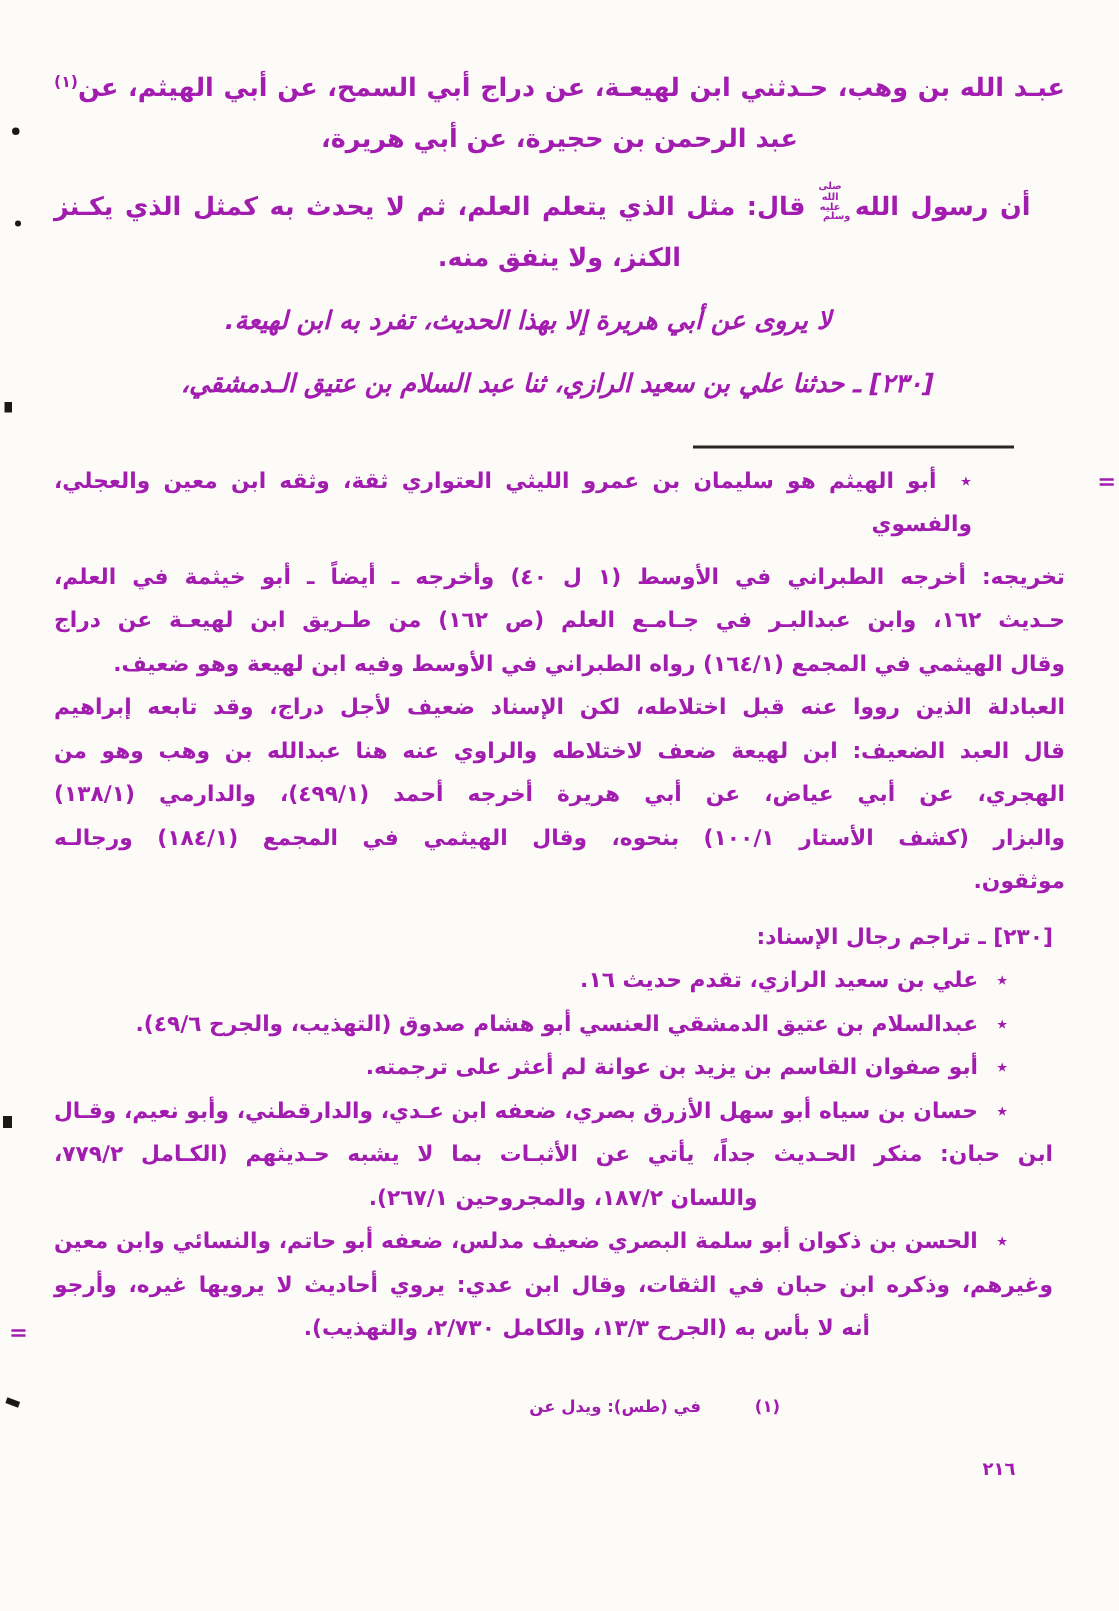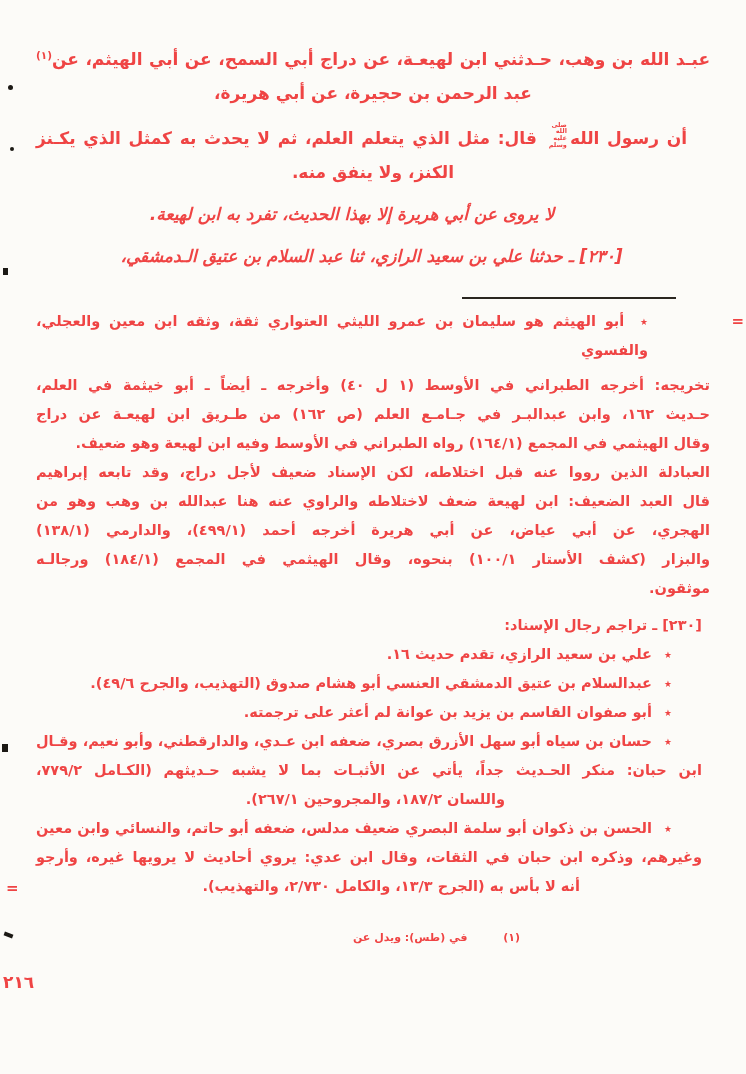--- a/index.html
+++ b/index.html
@@ -1,21 +1,21 @@
 <!DOCTYPE html>
 <html lang="ar" dir="rtl"><head>
 <meta charset="utf-8">
 <style>
   html,body { margin:0; padding:0; background:#9a9a9a; }
   .page {
     position: relative;
     width: 746px; height: 1074px;
     margin: 0 auto;
     background: #fcfbf8;
-    color: #ef4444;
+    color: #a21caf;
     font-family: "DejaVu Sans", sans-serif;
     font-weight: 700;
     direction: rtl;
     overflow: hidden;
   }
   .content {
     position: absolute;
     top: 0; right: 36px; left: 36px;
     padding-top: 38px;
   }
@@ -24,21 +24,21 @@
   .j { text-align: justify; text-align-last: justify; white-space: normal; }
   .gap-sm { margin-top: 11px; }
   .gap-xs { margin-top: 8px; font-style: italic; }
   sup.note-ref { font-size: 10.5px; vertical-align: 6px; }
   
   .saw {
     display: inline-block;
     width: 27px;
     font-size: 6.5px;
     line-height: 1.05;
-    text-align: right;
+    text-align: center;
     vertical-align: -3px;
     margin: 0 3px;
     white-space: normal;
   }
   .fn-sep {
     border: 0; border-top: 2px solid #2a2620;
     width: 214px;
     margin: 24px 34px 8px auto;
   }
   
@@ -48,21 +48,21 @@
   .pr-38  { padding-right: 38px; }
   .pr-62  { padding-right: 62px; }
   .pr-130 { padding-right: 130px; }
   .pr-190 { padding-right: 190px; }
   .pr-205 { padding-right: 205px; }
   .star { margin-left: 7px; }
   .eq-right { position: absolute; right: -34px; top: 0; font-size: 15px; }
   .eq-left  { position: absolute; left: -30px; top: 2px; font-size: 15px; }
   .apparatus { margin-top: 22px; font-size: 11px; line-height: 29px; text-align: right; padding-right: 190px; white-space: nowrap; }
   .apparatus .marker { margin-left: 32px; }
-  .page-number-row { margin-top: 20px; text-align: left; font-size: 17px; }
+  .page-number-row { margin-top: 20px; text-align: right; font-size: 12px; }
   .page-number-row .num { position: relative; left: -33px; letter-spacing: 2px; }
   .speck { position: absolute; background: #1c1915; }
 </style>
 </head>
 <body>
 
 <div class="page">
 
   <div class="speck" style="left:8px; top:85px; width:5px; height:5px; border-radius:50%;"></div>
   <div class="speck" style="left:10px; top:147px; width:4px; height:4px; border-radius:50%;"></div>

